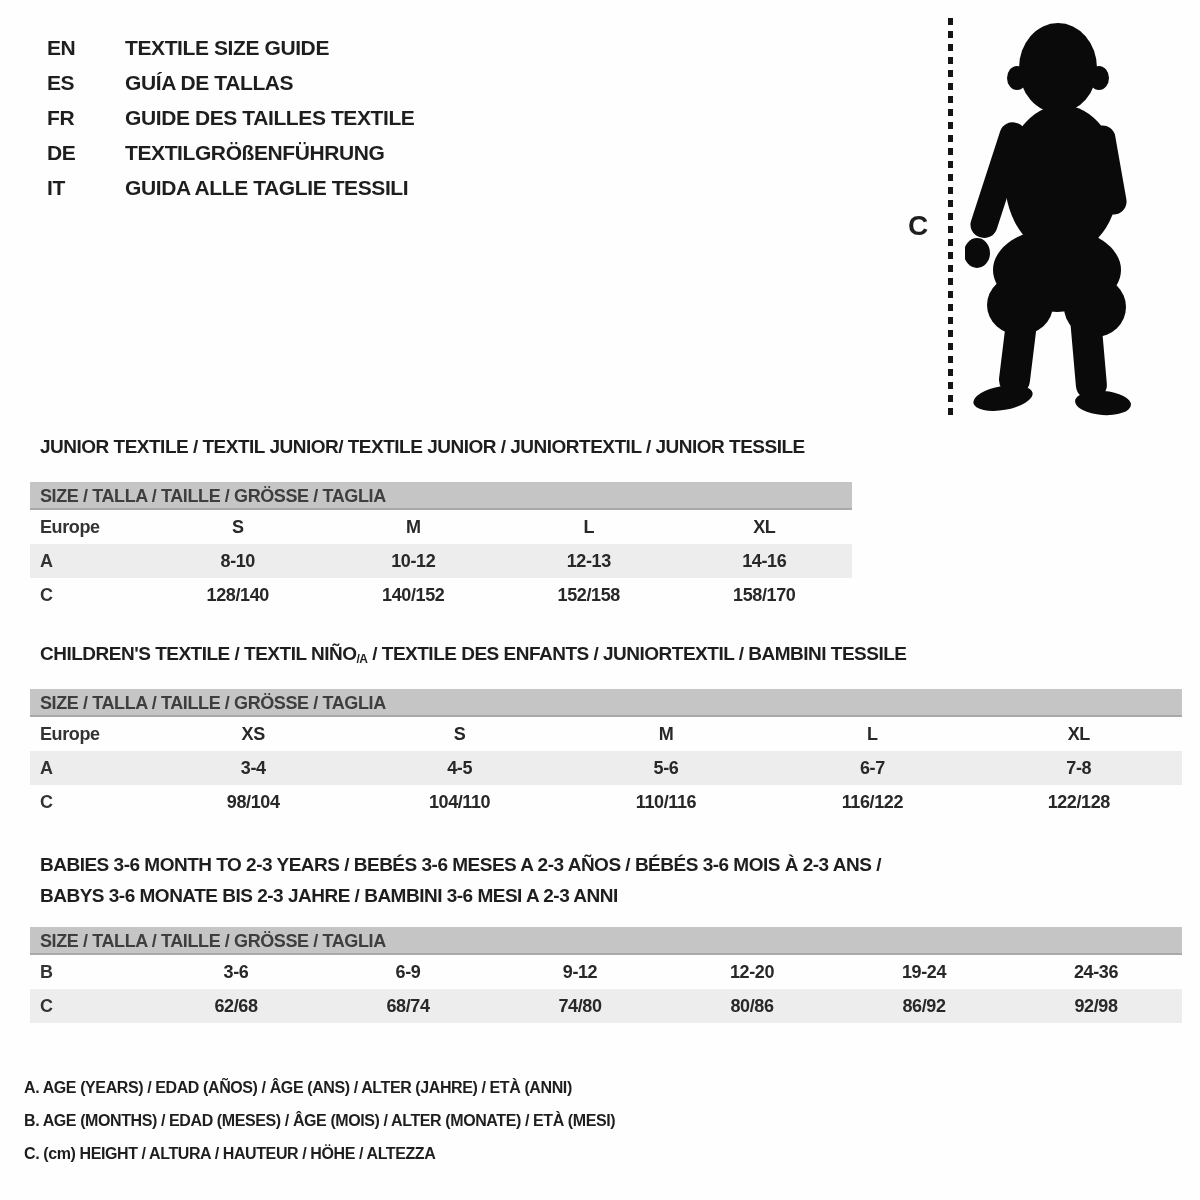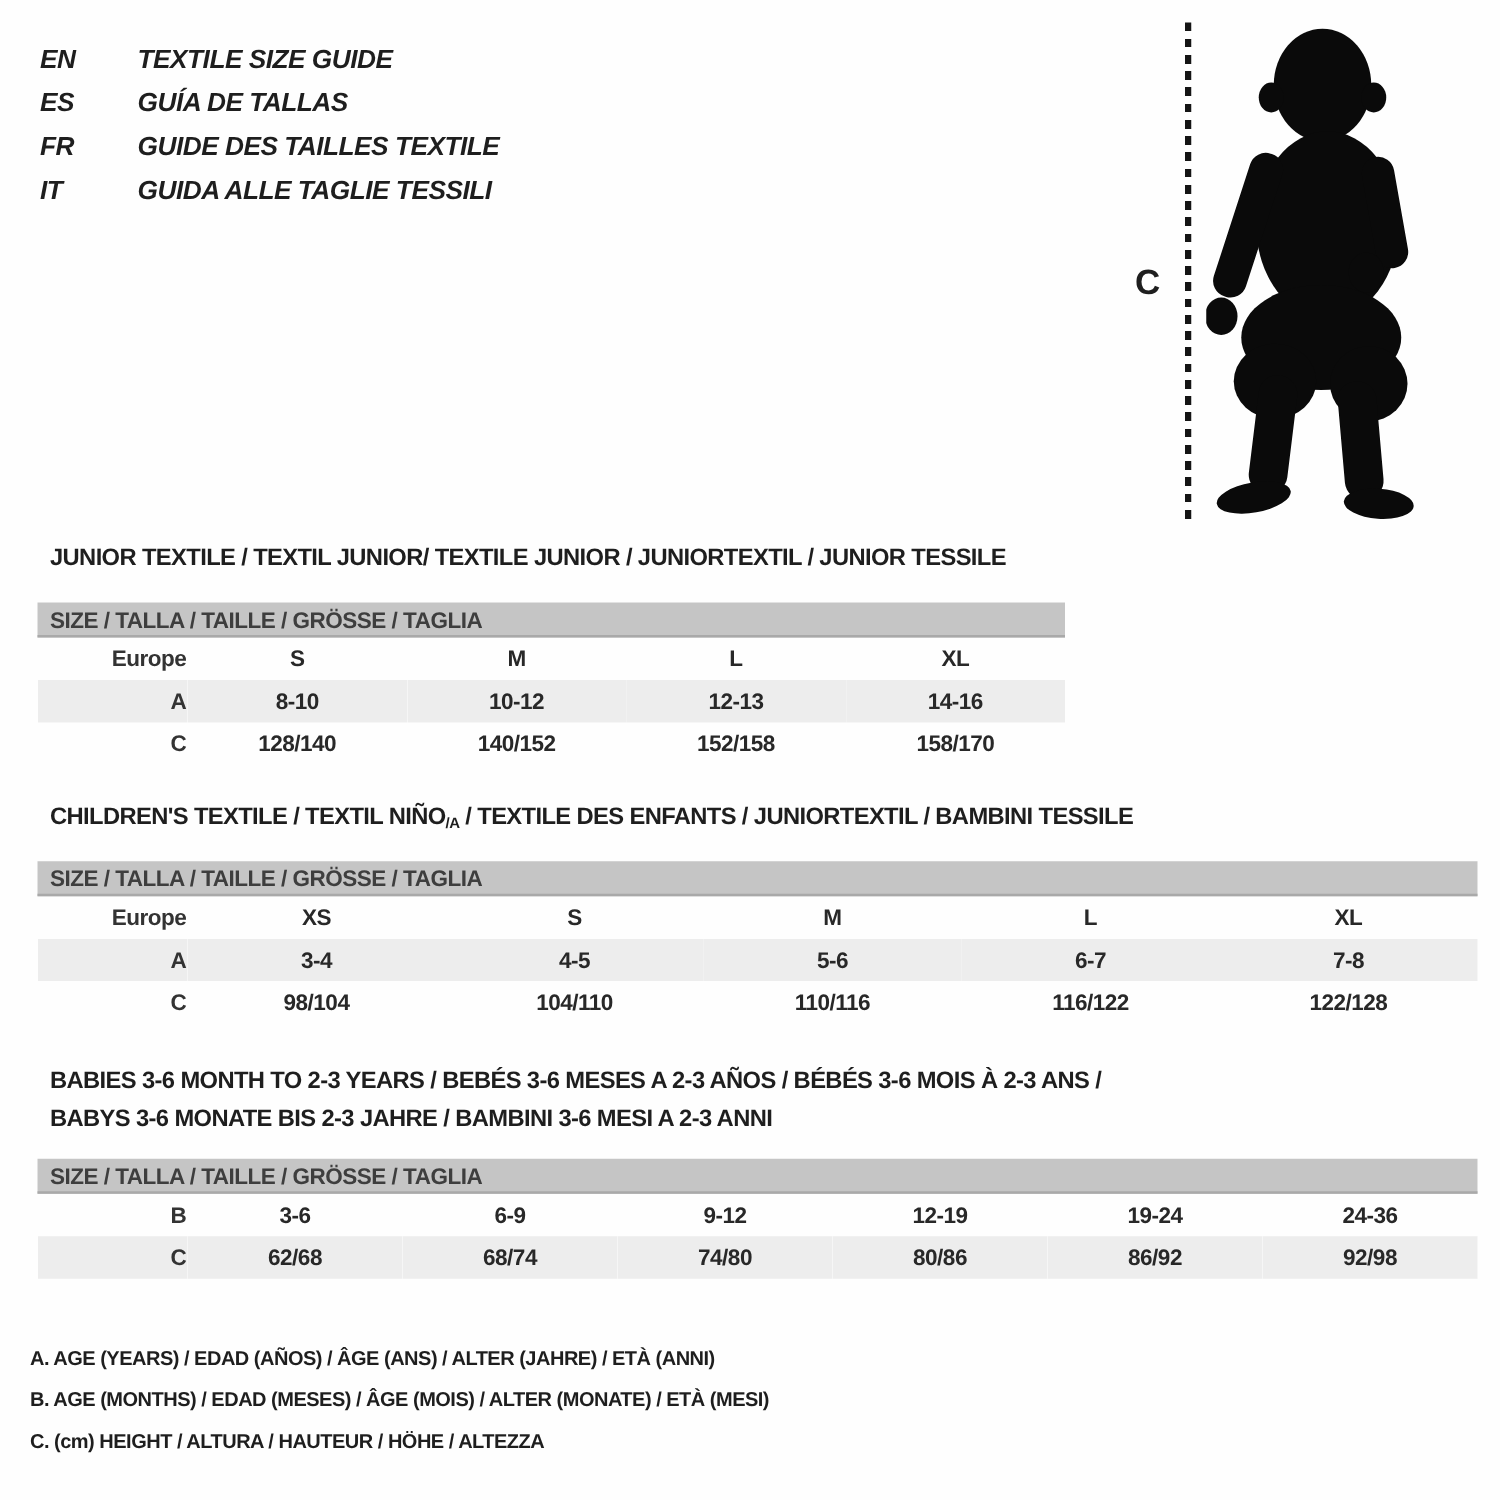--- a/index.html
+++ b/index.html
@@ -7,21 +7,21 @@
     position:relative;
     width:1200px;height:1200px;
     background:#fefefe;
     font-family:"Liberation Sans","DejaVu Sans",sans-serif;
     font-weight:700;
     color:#1e1e1e;
     letter-spacing:-0.4px;
     overflow:hidden;
   }
   
-  .lang-block{position:absolute;left:32px;top:30px;font-style:italic;}
+  .lang-block{position:absolute;left:47px;top:30px;}
   .lang-row{display:flex;height:35px;align-items:center;}
   .lang-code{width:78px;font-size:21px;}
   .lang-title{font-size:21px;}
   
   .figure{position:absolute;left:890px;top:0;width:310px;height:430px;}
   .measure-label{position:absolute;left:18px;top:210px;font-size:28px;}
   .measure-line{
     position:absolute;left:58px;top:18px;width:5px;height:398px;
     background-image:repeating-linear-gradient(to bottom,#141414 0 7px,transparent 7px 13px);
   }
@@ -31,21 +31,21 @@
   .section-title sub{font-size:12px;vertical-align:baseline;position:relative;bottom:-3px;}
   .two-line{line-height:31px;}
   .tbl{position:absolute;left:30px;}
   .size-bar{
     height:28px;line-height:28px;background:#c5c5c5;color:#3e3e3e;
     font-size:18px;padding-left:10px;border-bottom:2px solid #a9a9a9;
     box-sizing:border-box;
   }
   table{border-collapse:collapse;table-layout:fixed;width:100%;}
   td{height:32px;font-size:18px;text-align:center;vertical-align:middle;color:#282828;overflow:hidden;white-space:nowrap;}
-  td.lbl{text-align:right;padding-left:10px;color:#333;}
+  td.lbl{text-align:left;padding-left:10px;color:#333;}
   col.c0{width:120px;}
   tr.stripe td{background:#ededed;}
   
   .legend{position:absolute;left:24px;top:1071px;font-size:16px;line-height:33px;}
 </style>
 </head>
 <body>
 
 <div class="page">
 
@@ -54,20 +54,24 @@
       <span class="lang-code">EN</span>
       <span class="lang-title">TEXTILE SIZE GUIDE</span>
     </div>
     <div class="lang-row">
       <span class="lang-code">ES</span>
       <span class="lang-title">GUÍA DE TALLAS</span>
     </div>
     <div class="lang-row">
       <span class="lang-code">FR</span>
       <span class="lang-title">GUIDE DES TAILLES TEXTILE</span>
+    </div>
+    <div class="lang-row">
+      <span class="lang-code">DE</span>
+      <span class="lang-title">TEXTILGRÖßENFÜHRUNG</span>
     </div>
     <div class="lang-row">
       <span class="lang-code">IT</span>
       <span class="lang-title">GUIDA ALLE TAGLIE TESSILI</span>
     </div>
   </div>
 
   <div class="figure">
     <span class="measure-label">C</span>
     <div class="measure-line"></div>
@@ -189,21 +193,21 @@
           <col>
           <col>
           <col>
         </colgroup>
       <tbody>
           <tr>
         <td class="lbl">B</td>
         <td>3-6</td>
         <td>6-9</td>
         <td>9-12</td>
-        <td>12-19</td>
+        <td>12-20</td>
         <td>19-24</td>
         <td>24-36</td>
       </tr>
       <tr class="stripe">
         <td class="lbl">C</td>
         <td>62/68</td>
         <td>68/74</td>
         <td>74/80</td>
         <td>80/86</td>
         <td>86/92</td>

